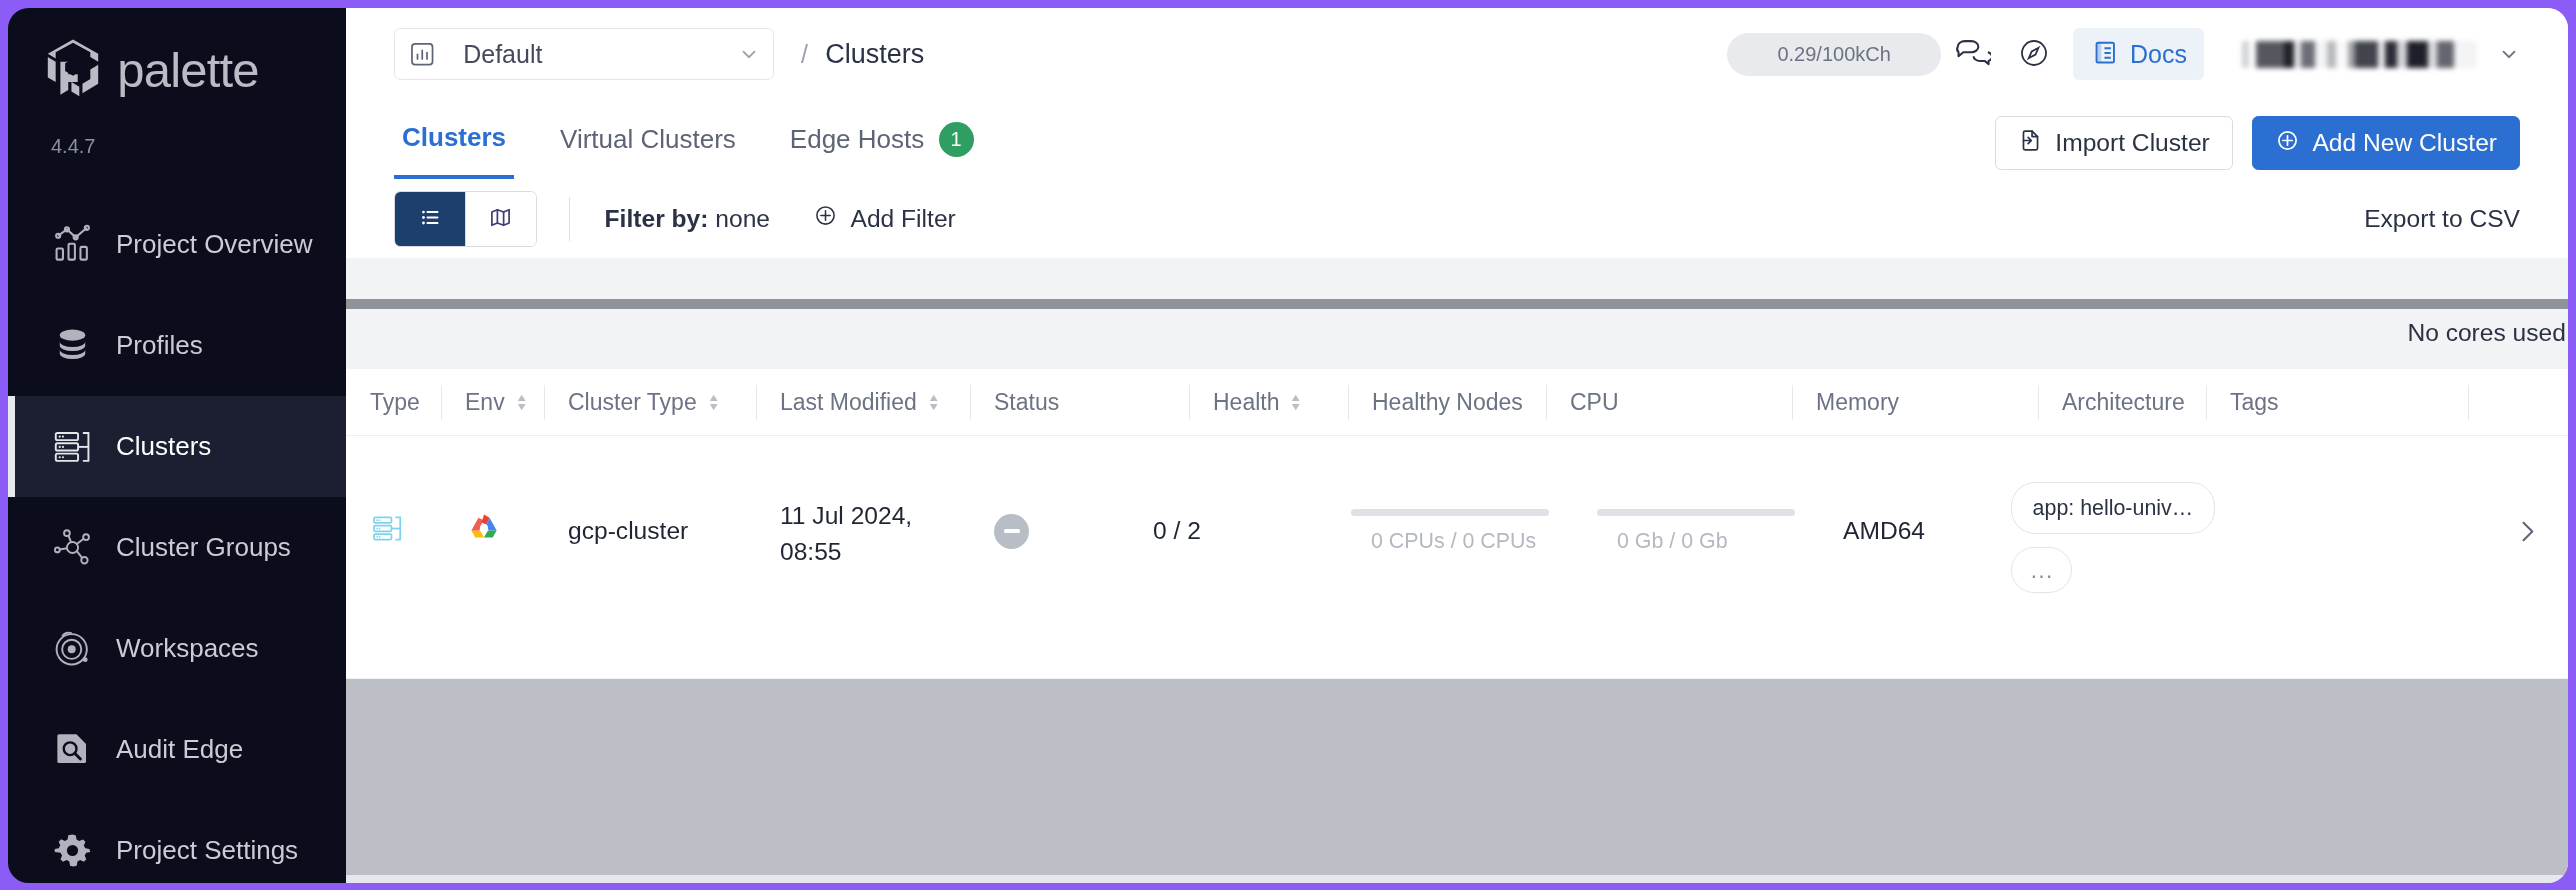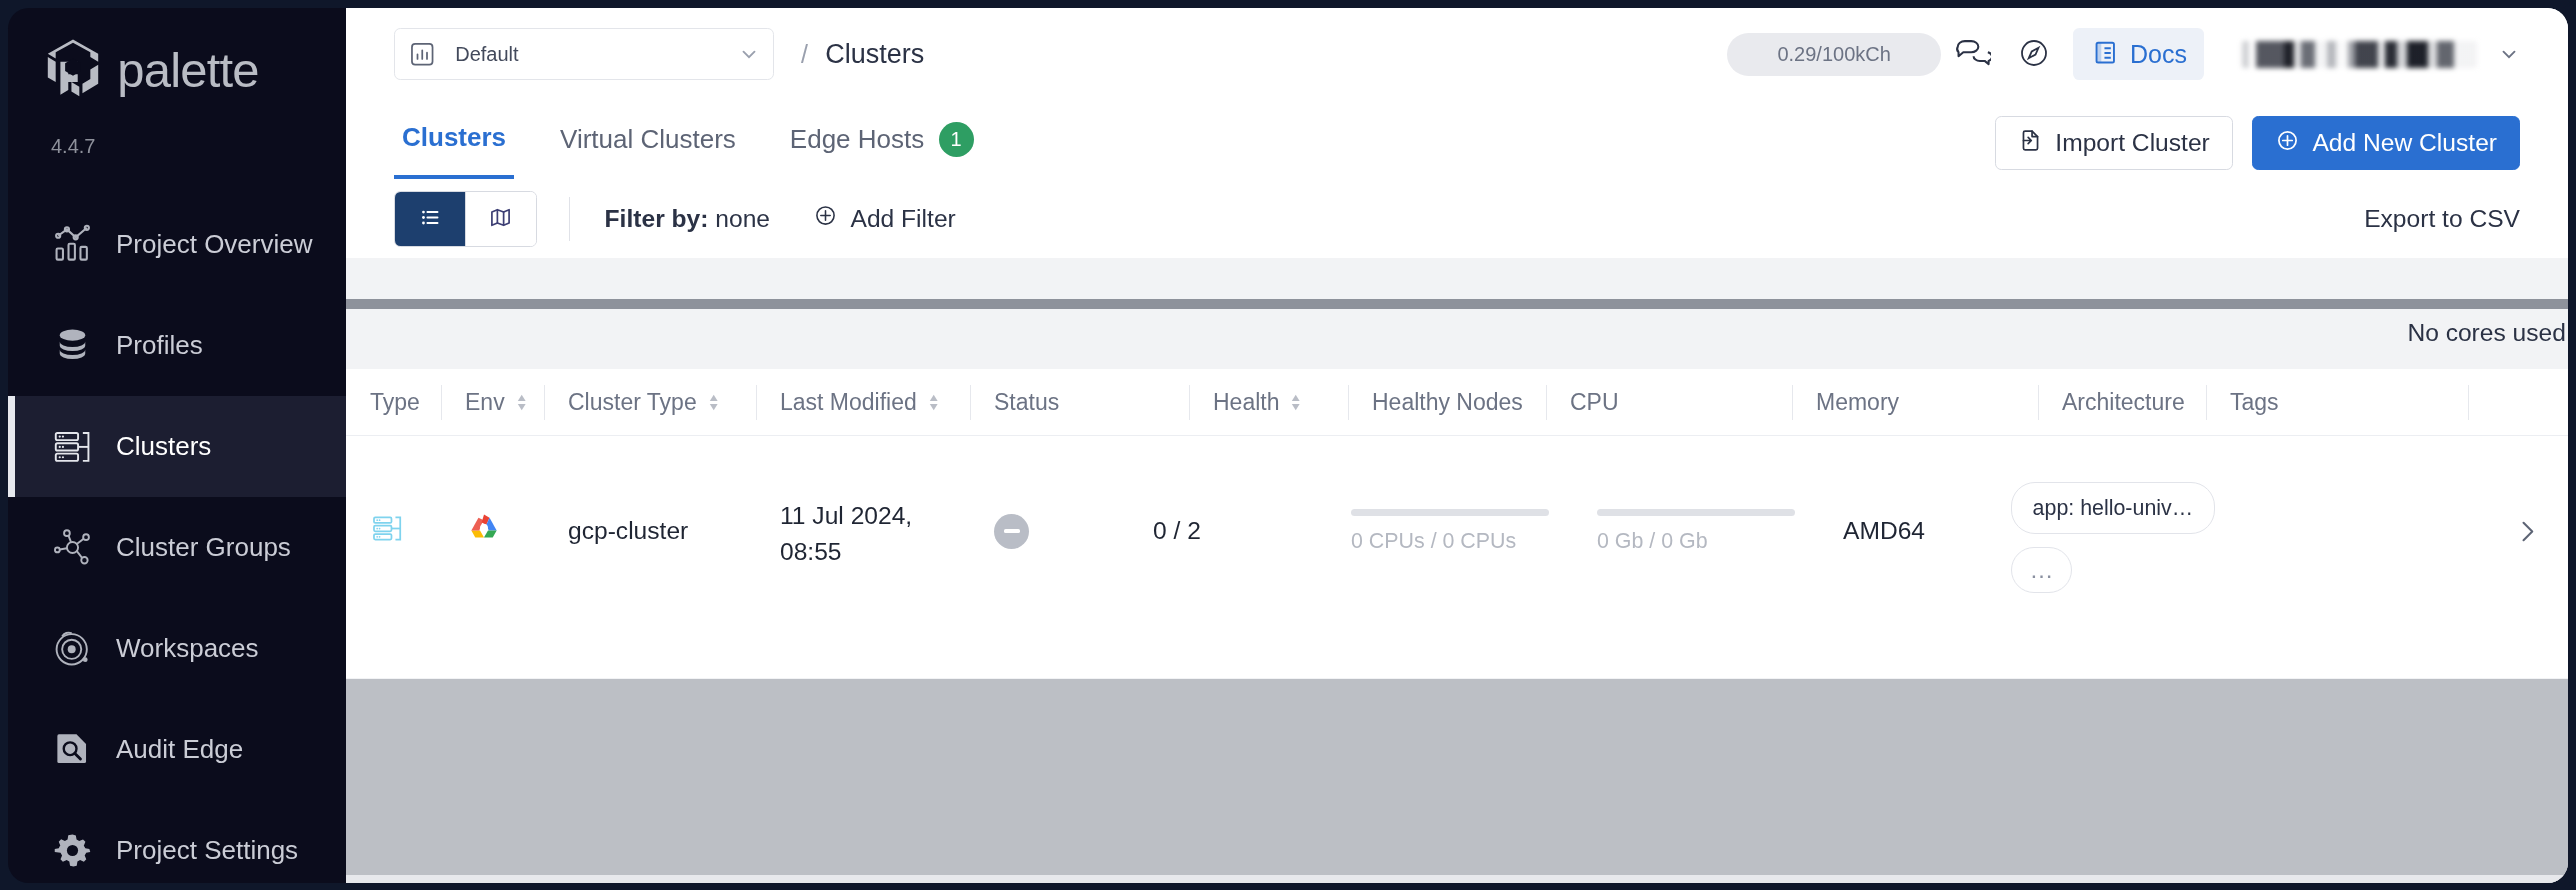--- a/index.html
+++ b/index.html
@@ -4,21 +4,21 @@
 <style>
   html,body{margin:0;padding:0;}
   body{
     width:2576px;height:891px;
     background:#000;
     font-family:"Liberation Sans", sans-serif;
     overflow:hidden;
   }
   #app{
     position:absolute;left:0;top:0;width:2576px;height:891px;
-    background:#0f172a;
+    background:#8b5cf6;
   }
   
   .sidebar{
     position:absolute;left:8px;top:8px;width:338px;height:875px;
     background:#0b0c1c;
     border-top-left-radius:20.6px;border-bottom-left-radius:20.6px;
     overflow:hidden;
   }
   .logo-wrap{
     position:absolute;left:35px;top:30px;display:flex;align-items:center;gap:14.3px;
@@ -56,21 +56,21 @@
   .topbar{
     position:absolute;left:0;top:0;width:2222px;height:92px;
     background:#ffffff;display:flex;align-items:center;
   }
   .proj-select{
     margin-left:48px;width:380px;height:52px;border-radius:6.3px;
     background:#ffffff;border:0.8px solid #e3e5ea;
     display:flex;align-items:center;padding:0 12.7px;box-sizing:border-box;cursor:pointer;
   }
   .proj-ico{width:28.5px;height:28.5px;flex:0 0 28.5px;}
-  .proj-name{margin-left:19px;font-size:20px;color:#434a5c;flex:1;}
+  .proj-name{margin-left:27px;font-size:25px;color:#434a5c;flex:1;}
   .chev{width:22px;height:22px;flex:0 0 22px;}
   .crumb-sep{margin-left:27px;font-size:25px;color:#9aa0ae;}
   .crumb-cur{margin-left:17.4px;font-size:27px;color:#2b3245;font-weight:400;}
   .topbar-right{
     position:absolute;right:0;top:0;height:92px;display:flex;align-items:center;
     padding-right:48px;
   }
   .credit-pill{
     height:43px;min-width:214px;border-radius:21.4px;background:#e9eaee;
     display:flex;align-items:center;justify-content:center;
@@ -175,21 +175,21 @@
   .th .vsep{
     position:absolute;left:0;top:16px;width:0.8px;height:35px;background:#e6e8ed;
   }
   .sort-ico{width:17.4px;height:25px;flex:0 0 17.4px;}
 
   .trow{height:190px;display:flex;align-items:center;position:relative;}
   .td{
     display:flex;align-items:center;box-sizing:border-box;padding-left:24px;
     font-size:24.6px;color:#1f2533;height:190px;
   }
-  .cell-sub{font-size:21.4px;color:#b4b8c1;}
+  .cell-sub{font-size:21.4px;color:#b4b8c1;margin-left:20px;}
   .bar-track{width:198px;height:7.1px;border-radius:4px;background:#dfe1e6;}
   .status-pill{
     height:48px;border-radius:24px;background:#eaf2fd;display:flex;align-items:center;
     gap:11px;padding:0 20.6px;font-size:24px;color:#2a8bf2;box-sizing:border-box;
   }
   .health-dot{
     width:35px;height:35px;border-radius:50%;background:#b9bdc6;
     display:flex;align-items:center;justify-content:center;
   }
   .health-dot i{display:block;width:16px;height:3.2px;background:#ffffff;border-radius:1.6px;}

